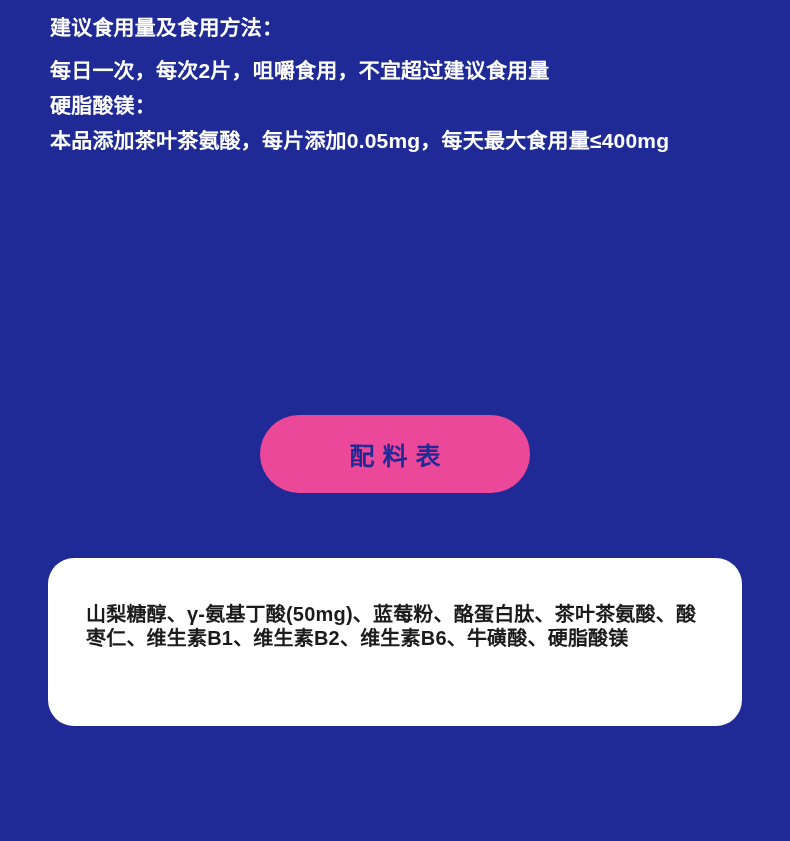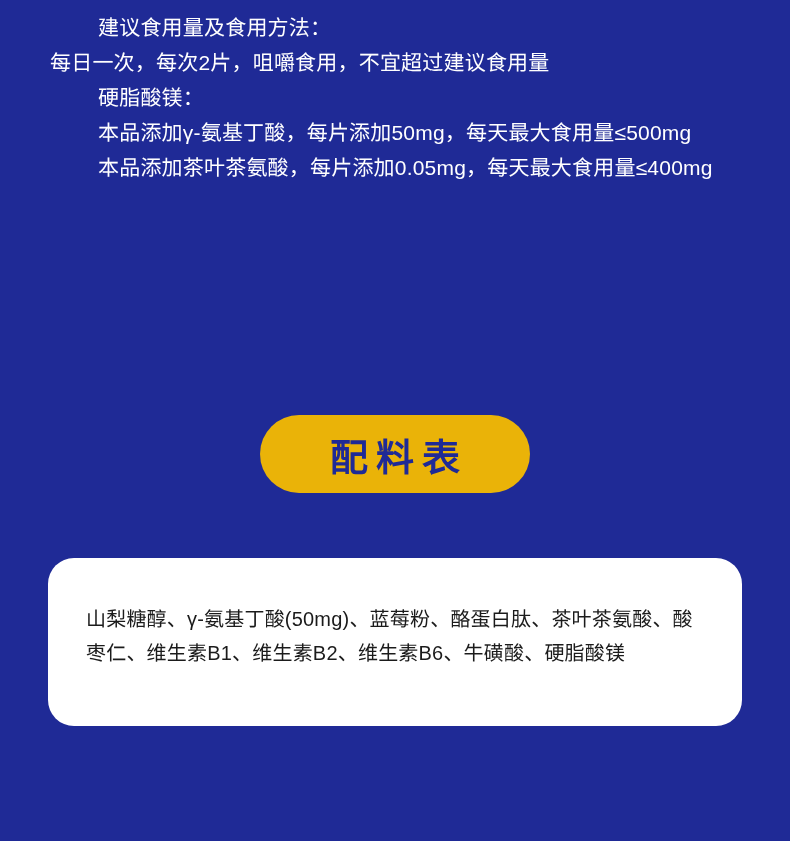--- a/index.html
+++ b/index.html
@@ -30,46 +30,46 @@
     width: 700px;
   }
   .usage-line {
     font-size: 21px;
     line-height: 35px;
     letter-spacing: 0.2px;
     color: #ffffff;
     white-space: pre-wrap;
   }
   .usage-line.bold {
-    font-weight: normal;
-    margin-left: 48px;
+    font-weight: bold;
   }
   .usage-line.normal {
-    font-weight: normal;
+    font-weight: bold;
+    margin-top: 8px;
   }
 
   
   .pill-wrap {
     position: absolute;
     left: 0;
     top: 415px;
     width: 790px;
     display: flex;
     justify-content: center;
   }
   .pill {
-    background: #eab308;
+    background: #ec4899;
     color: #1f2a96;
     border-radius: 40px;
     width: 270px;
     height: 78px;
     display: flex;
     align-items: center;
     justify-content: center;
-    font-size: 38px;
+    font-size: 25px;
     font-weight: bold;
     letter-spacing: 8px;
     text-indent: 8px;
     box-shadow: 0 0 0 0 rgba(0,0,0,0);
   }
 
   
   .card {
     position: absolute;
     left: 48px;
@@ -77,35 +77,34 @@
     width: 694px;
     height: 168px;
     background: #ffffff;
     border-radius: 26px;
     box-sizing: border-box;
     padding: 44px 38px 0 38px;
   }
   .card-text {
     color: #1b1b1b;
     font-size: 20px;
-    line-height: 34px;
+    line-height: 24px;
     letter-spacing: 0.2px;
-    font-weight: normal;
+    font-weight: bold;
   }
 </style>
 </head>
 <body>
 
 <div class="page">
 
   <div class="usage-block">
     <div class="usage-line bold">建议食用量及食用方法：</div>
     <div class="usage-line normal">每日一次，每次2片，咀嚼食用，不宜超过建议食用量</div>
     <div class="usage-line bold">硬脂酸镁：</div>
-    <div class="usage-line bold">本品添加γ-氨基丁酸，每片添加50mg，每天最大食用量≤500mg</div>
     <div class="usage-line bold">本品添加茶叶茶氨酸，每片添加0.05mg，每天最大食用量≤400mg</div>
   </div>
 
   <div class="pill-wrap">
     <div class="pill">配料表</div>
   </div>
 
   <div class="card">
     <div class="card-text">山梨糖醇、γ-氨基丁酸(50mg)、蓝莓粉、酪蛋白肽、茶叶茶氨酸、酸枣仁、维生素B1、维生素B2、维生素B6、牛磺酸、硬脂酸镁</div>
   </div>

